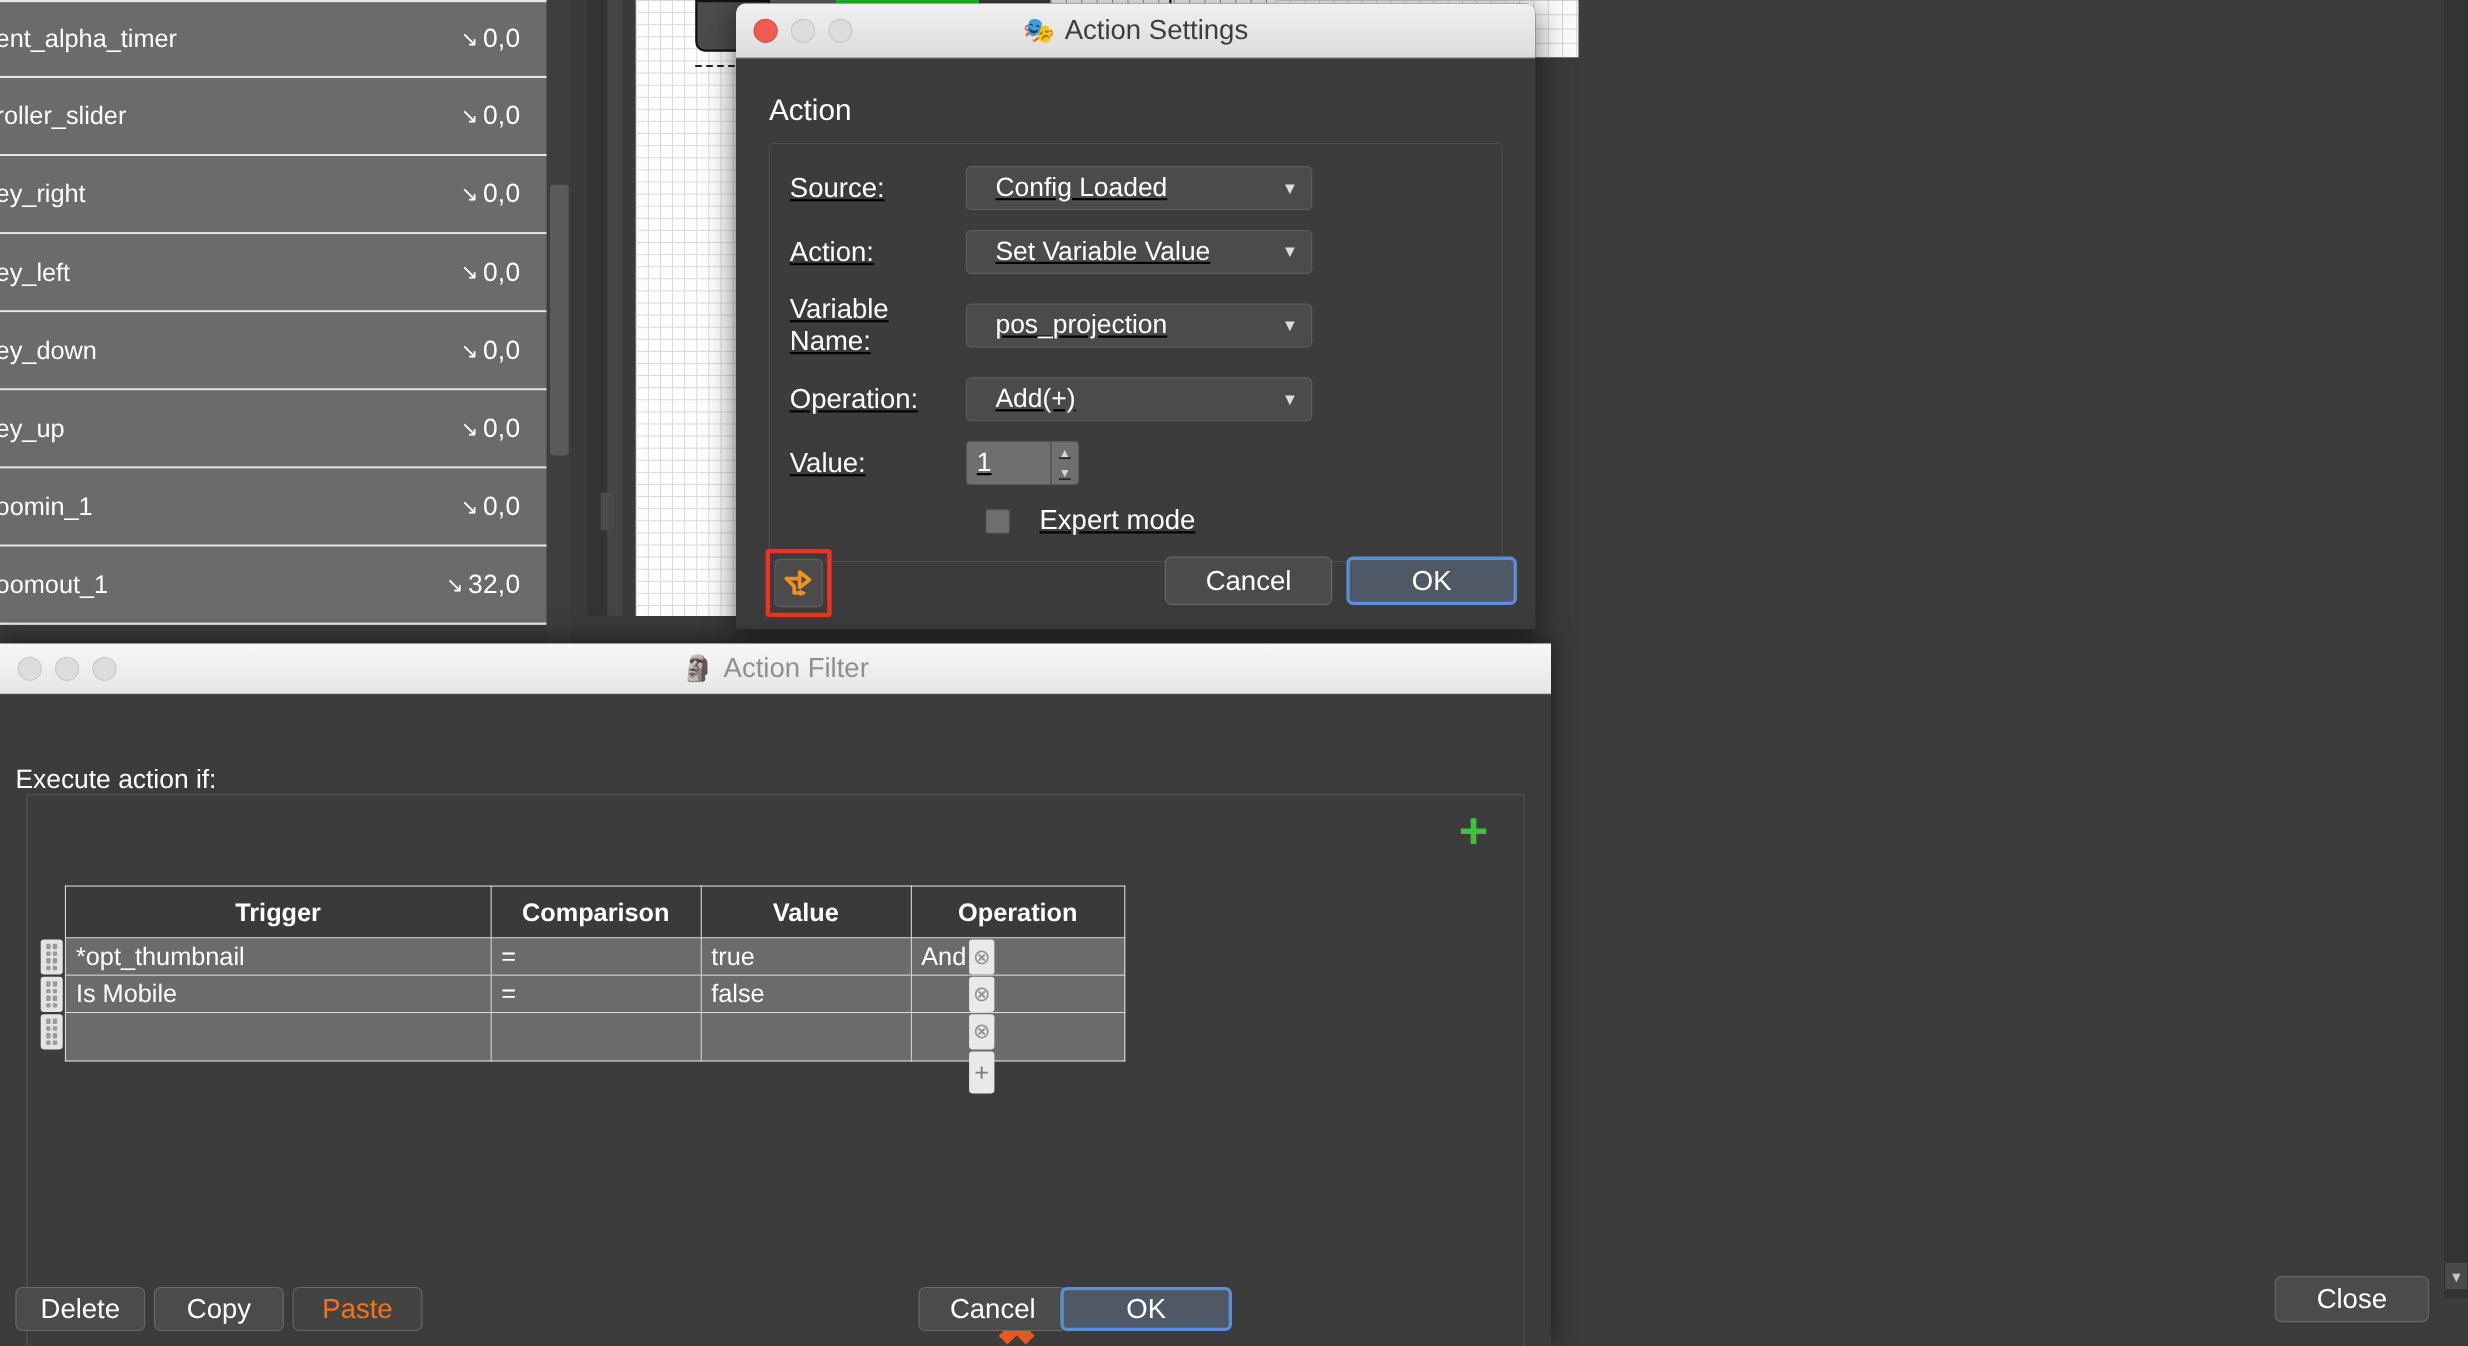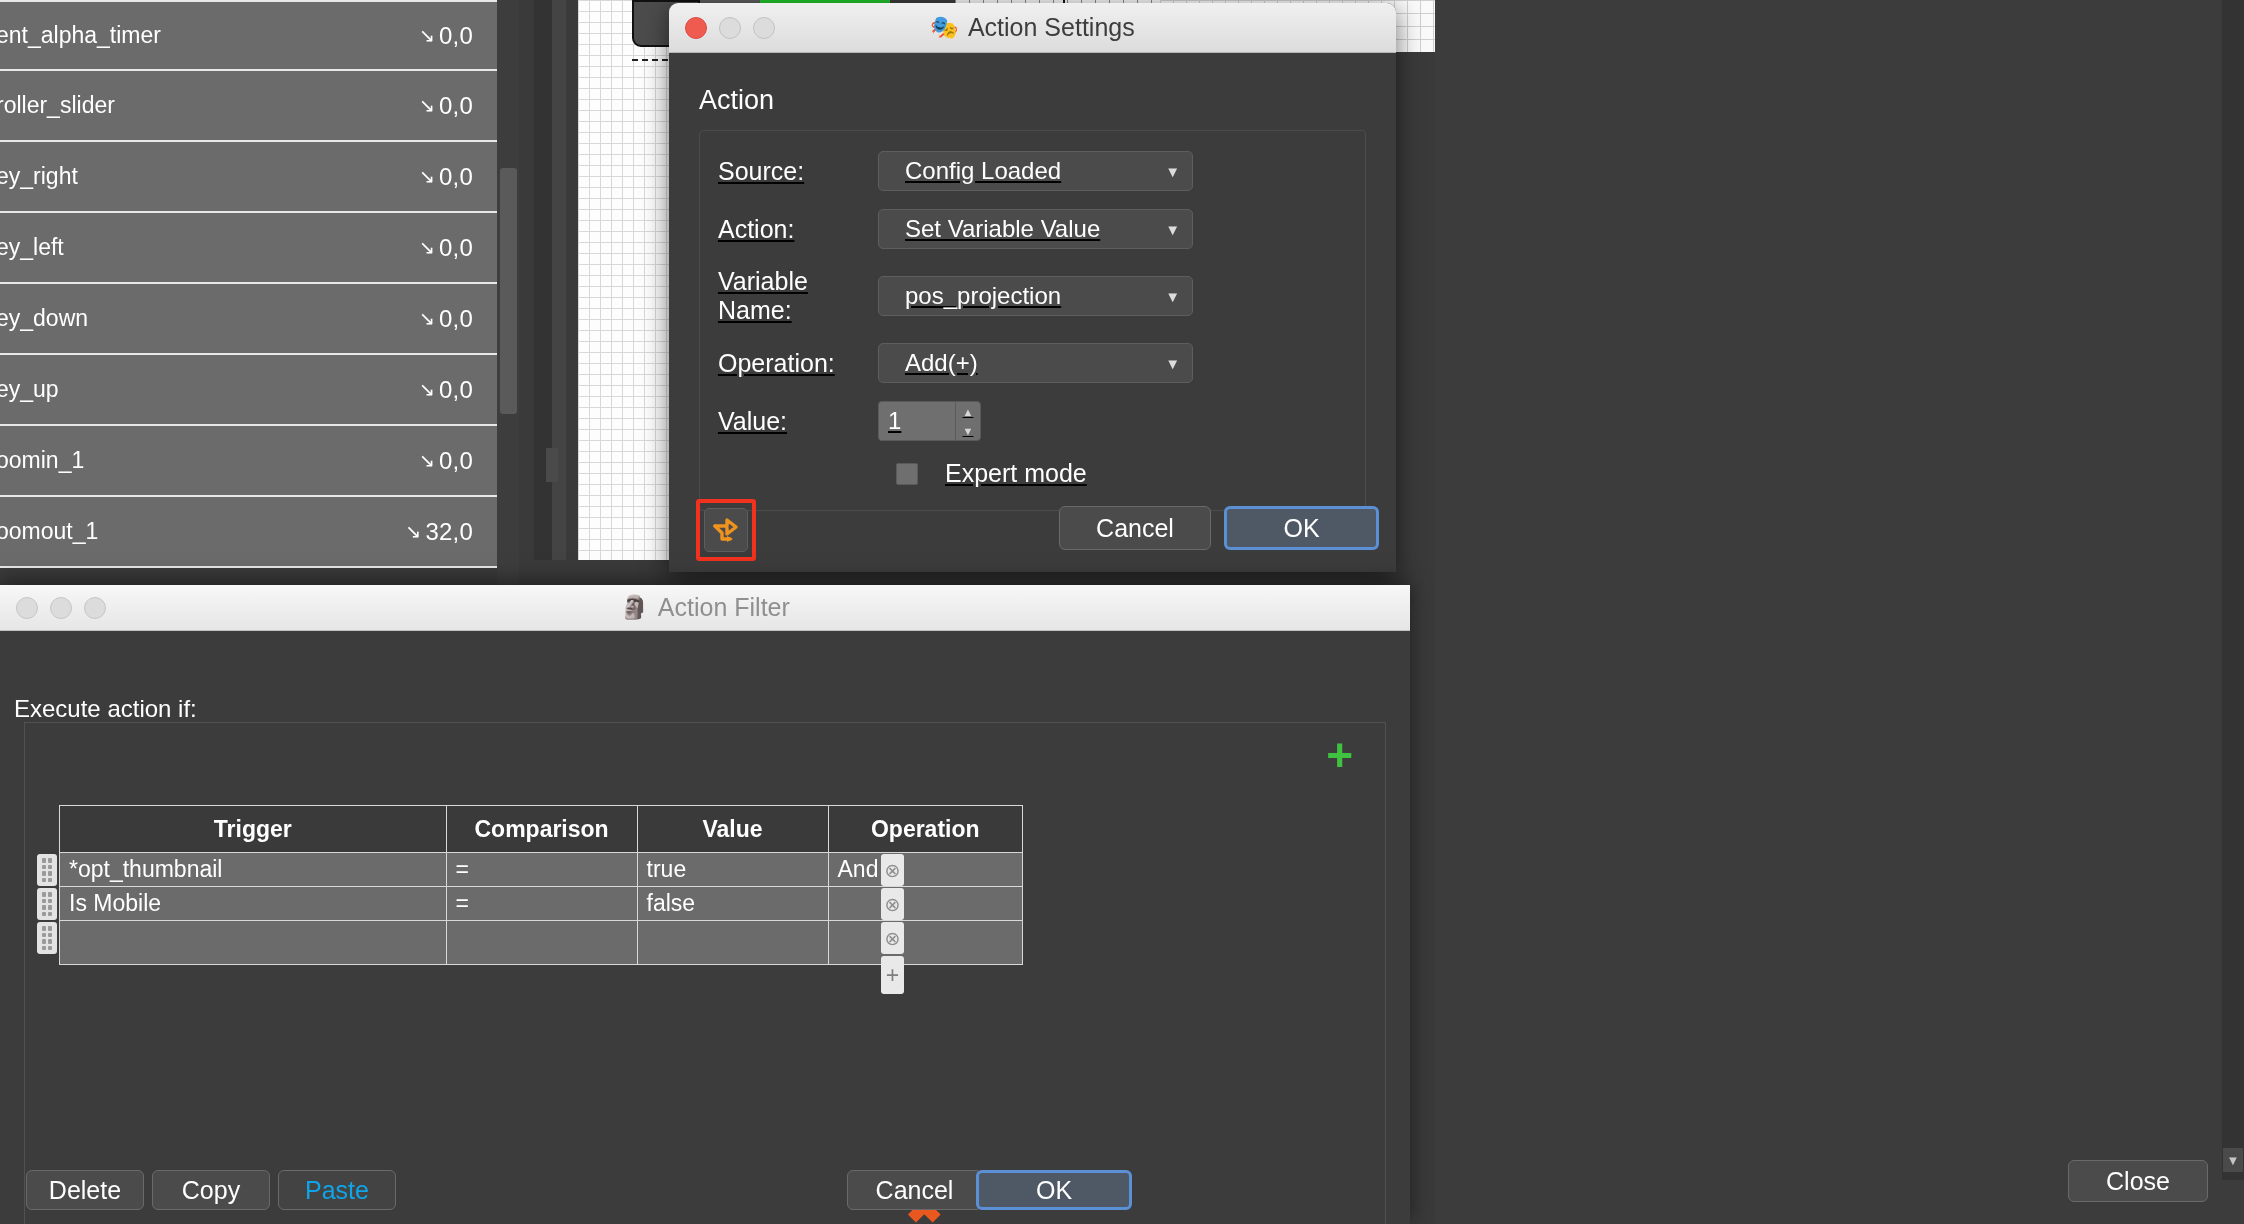--- a/index.html
+++ b/index.html
@@ -133,25 +133,25 @@
      gap:2px; padding:4px 5px; }
   .grip i{ background:#9a9a9a; border-radius:1px; display:block; }
   .xbtn{ position:absolute; width:23px; height:32px; background:#e9e9e9;
      border-radius:3px; display:flex; align-items:center; justify-content:center;
      color:#8e8e8e; font-size:19px; }
   .pbtn{ position:absolute; width:23px; height:38px; background:#e9e9e9;
      border-radius:3px; display:flex; align-items:center; justify-content:center;
      color:#7e7e7e; font-size:23px; }
   #red-x{ position:absolute; left:905px; top:607px; color:#e8581f; font-size:46px;
      line-height:30px; font-weight:bold; }
-  .af-footer{ position:absolute; left:12px; bottom:0; width:100%; height:68px; }
+  .af-footer{ position:absolute; left:0; bottom:0; width:100%; height:68px; }
   #af-delete{ position:absolute; left:14px; bottom:14px; width:118px; height:40px; }
   #af-copy{ position:absolute; left:140px; bottom:14px; width:118px; height:40px; }
   #af-paste{ position:absolute; left:266px; bottom:14px; width:118px; height:40px;
-     color:#0ea5e9; background:#434343; }
+     color:#f97316; background:#434343; }
   #af-cancel{ position:absolute; right:440px; bottom:14px; width:135px; height:40px; }
   #af-ok{ position:absolute; right:290px; bottom:14px; width:156px; height:40px;
      border:3px solid #5b8fd6; background:#4f5965; }
 
   
   #right-panel{ left:1435px; top:0; width:809px; height:1224px; background:#3c3c3c; }
   #right-scroll{ position:absolute; right:0; top:0; width:22px; height:1180px;
      background:#333; }
   #right-scroll-down{ position:absolute; right:1px; top:1148px; width:20px; height:24px;
      background:#4a4a4a; display:flex; align-items:center; justify-content:center;

